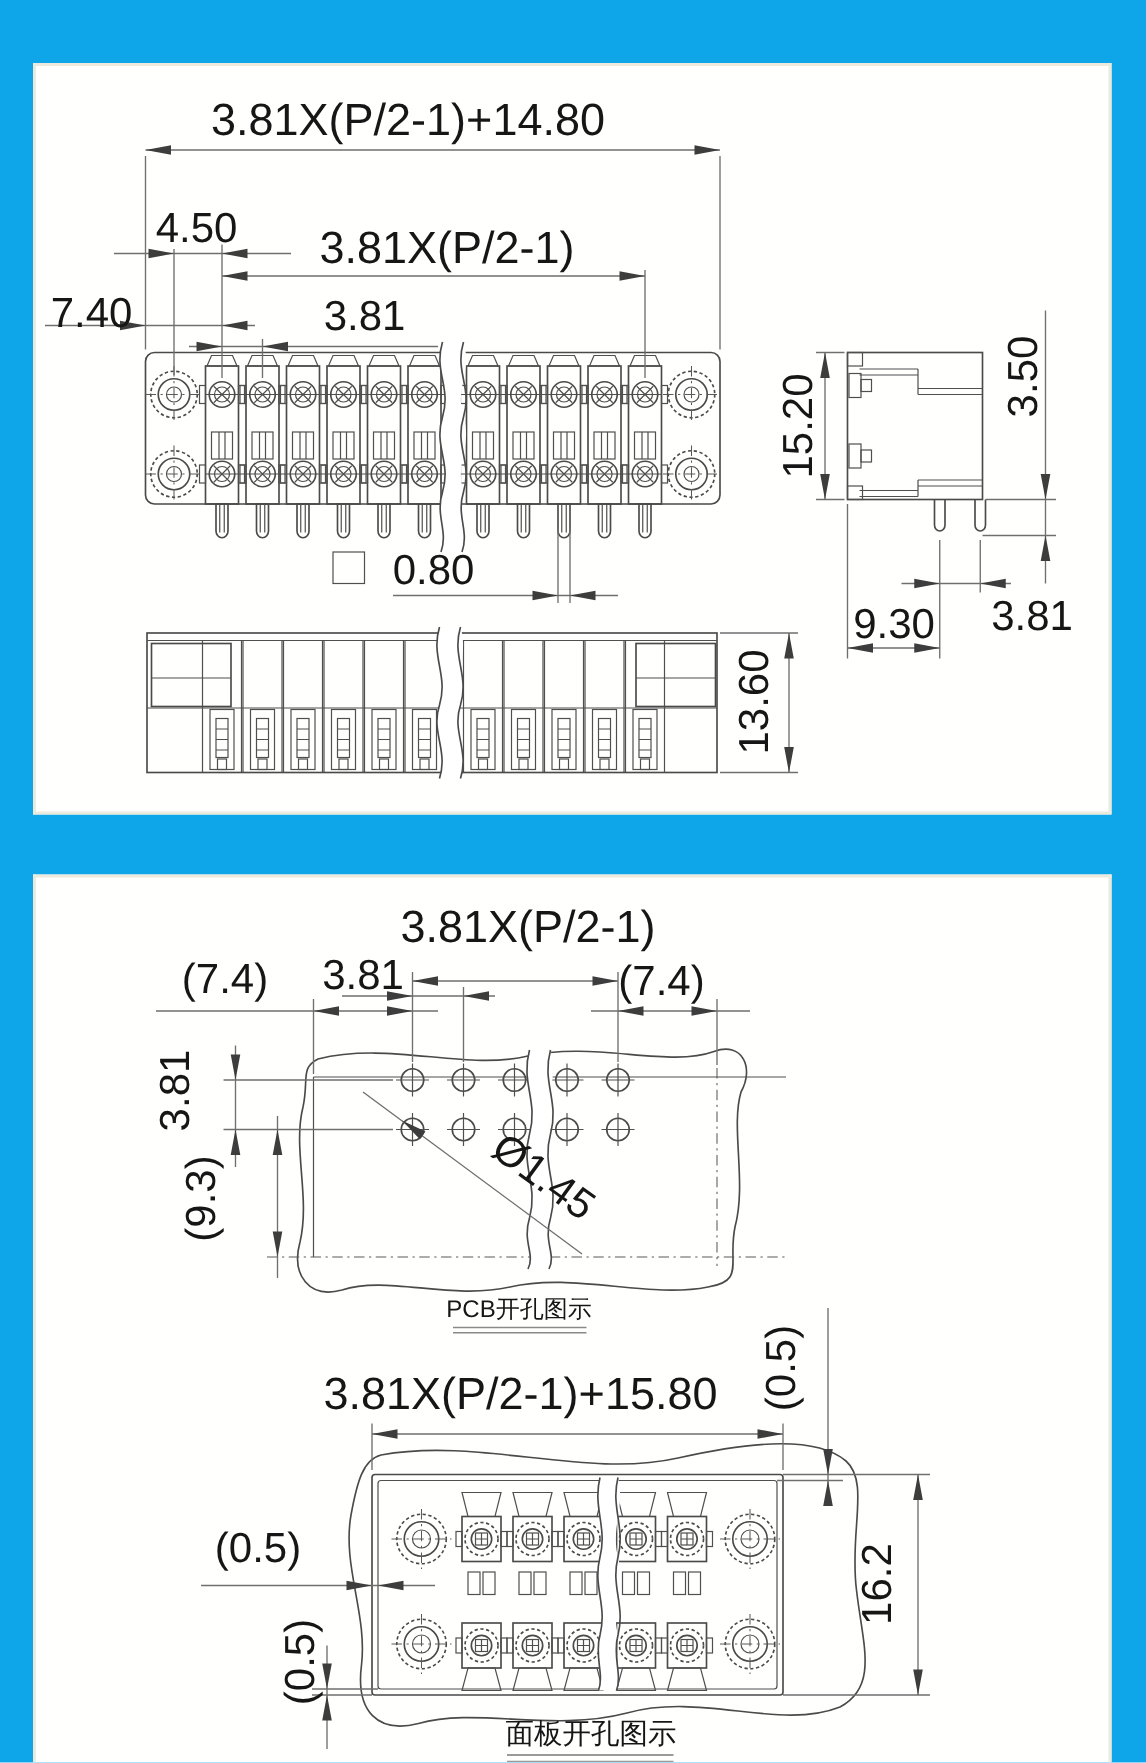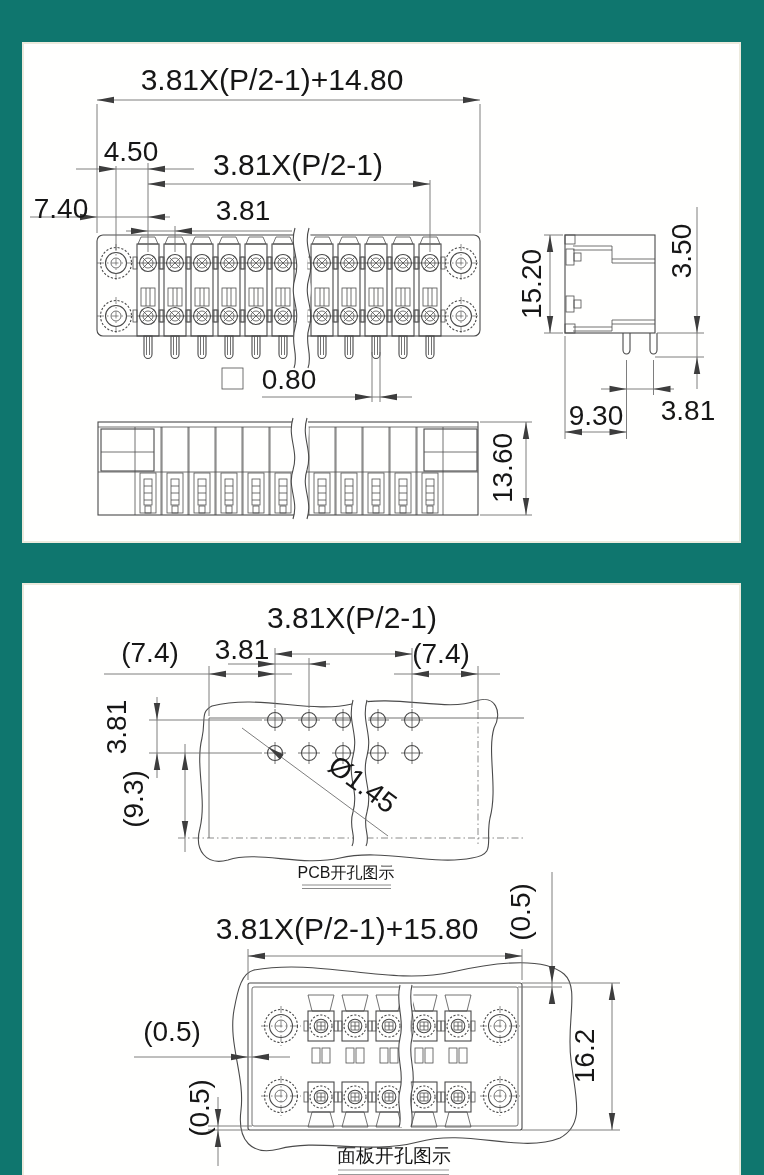--- a/index.html
+++ b/index.html
@@ -1,16 +1,16 @@
 <!DOCTYPE html>
 <html><head>
 <meta charset="utf-8">
 <style>
   html,body{margin:0;padding:0;background:#ffffff;}
-  .page{position:relative;width:764px;height:1175px;background:#0f766e;overflow:hidden;
+  .page{position:relative;width:764px;height:1175px;background:#0ea5e9;overflow:hidden;
         font-family:"Liberation Sans", sans-serif;}
   .sheet{position:absolute;left:22px;width:715px;background:#fffffe;border:2px solid #eceadd;}
   .sheet-top{top:42px;height:497px;}
   .sheet-bottom{top:583px;height:600px;border-bottom:none;}
   svg{position:absolute;left:0;top:0;}
   .ol{stroke:#4a4a4a;stroke-width:1.1;fill:none;}
   .dt{stroke:#4f4f4f;stroke-width:0.8;fill:none;}
   .dm{stroke:#6f6f6f;stroke-width:0.9;fill:none;}
   .cl{stroke:#5a5a5a;stroke-width:0.7;fill:none;stroke-dasharray:7 3 1.5 3;}
   .knurl{stroke-dasharray:2.2 1.7;}

